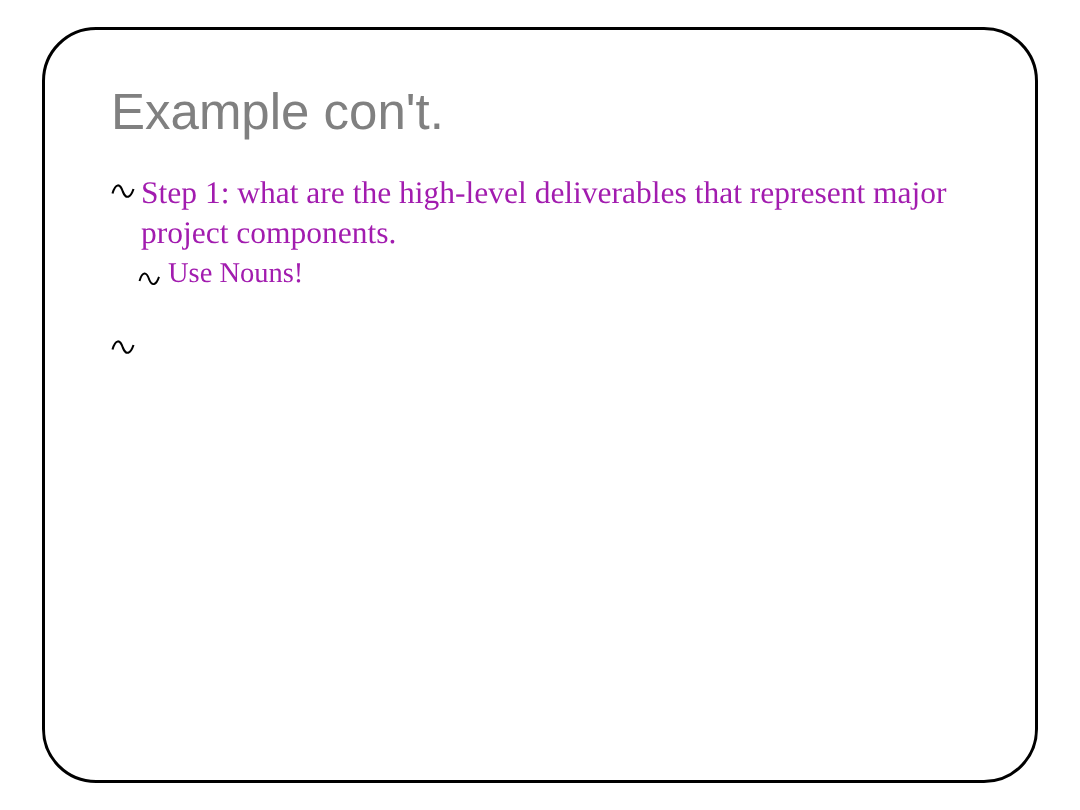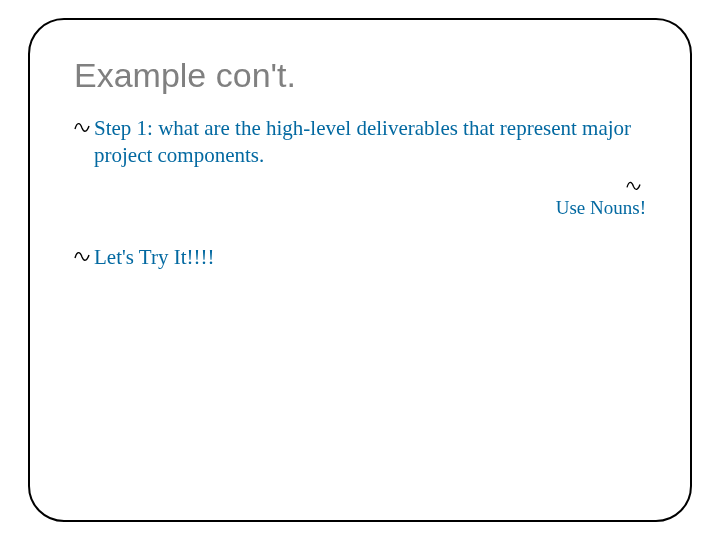--- a/index.html
+++ b/index.html
@@ -34,36 +34,35 @@
     margin: 0 0 20px 0;
     font-weight: 400;
   }
   .bullet-l1 {
     display: flex;
     align-items: flex-start;
     margin: 4px 0 2px 0;
   }
   .bullet-l2 {
     display: flex;
-    align-items: flex-end;
+    align-items: center;
     margin: 2px 0 10px 18px;
-    flex-direction: column;
   }
   .bullet-icon {
     width: 20px;
     flex: 0 0 20px;
     display: flex;
     align-items: center;
     justify-content: flex-start;
     margin-top: 5px;
   }
   .bullet-text {
     font-size: 21px;
     line-height: 1.28;
-    color: #0369a1;
+    color: #a21caf;
   }
   .bullet-text.small {
     font-size: 19px;
   }
   .gap {
     height: 10px;
   }
   svg.sig {
     display: block;
   }
@@ -97,17 +96,16 @@
 
 
     <div class="gap"></div>
 
     <div class="bullet-l1">
       <span class="bullet-icon">
         <svg class="sig" width="16" height="14" viewBox="0 0 16 14">
           <path d="M1 9 C3 2, 6 2, 8 8 C10 13, 13 12, 15 6" stroke="#000" stroke-width="1.4" fill="none"></path>
         </svg>
       </span>
-      <span class="bullet-text">Let's Try It!!!!</span>
     </div>
 
   </div>
 </div>
 
 </body></html>

